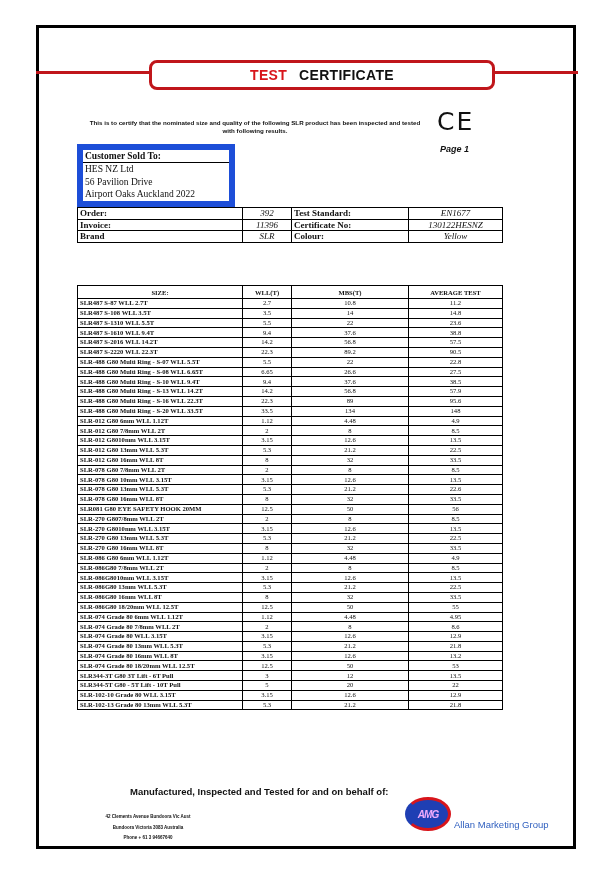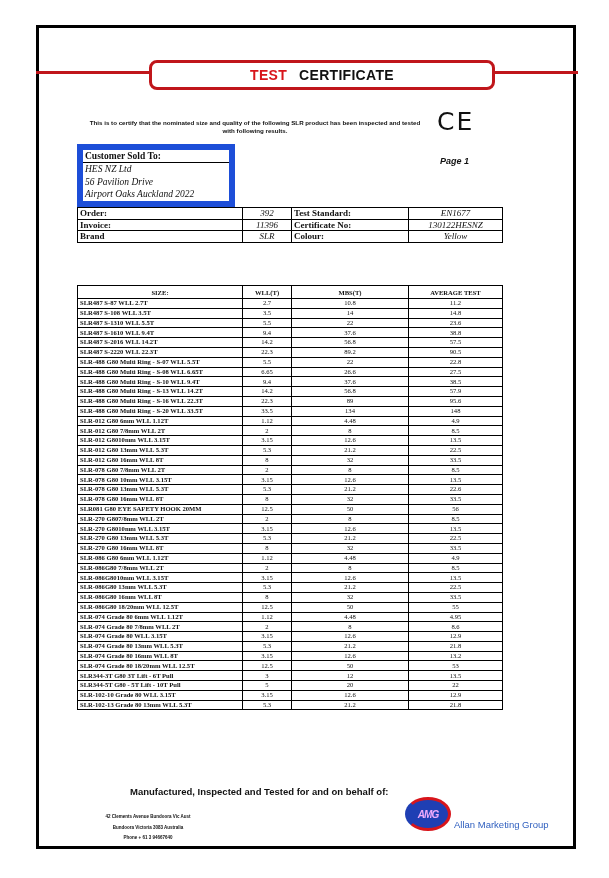--- a/index.html
+++ b/index.html
@@ -5,24 +5,24 @@
   html,body{margin:0;padding:0;background:#fff;}
   body{width:609px;height:878px;position:relative;overflow:hidden;font-family:"Liberation Sans",sans-serif;color:#111;}
   .frame{position:absolute;left:36px;top:25px;width:540px;height:824px;border:3px solid #000;box-sizing:border-box;}
   .redline{position:absolute;top:71px;height:3px;background:#c0161b;}
   .redline.l{left:36px;width:113px;}
   .redline.r{left:494px;width:84px;}
   .titlebox{position:absolute;left:149px;top:60px;width:346px;height:30px;border:3px solid #c0161b;border-radius:8px;box-sizing:border-box;display:flex;align-items:center;justify-content:center;font-weight:bold;font-size:14px;letter-spacing:.3px;background:#fff;}
   .titlebox .red{color:#d8151b;margin-right:12px;}
   .intro{position:absolute;left:85px;top:119px;width:340px;text-align:center;font-size:6.2px;font-weight:bold;line-height:8px;}
   .ce{position:absolute;left:437px;top:107px;font-size:25px;font-family:"DejaVu Sans",sans-serif;letter-spacing:2px;}
-  .page{position:absolute;left:440px;top:156px;font-style:italic;font-weight:bold;font-size:9px;}
+  .page{position:absolute;left:440px;top:144px;font-style:italic;font-weight:bold;font-size:9px;}
   .cust{position:absolute;left:77px;top:144px;width:158px;border:6px solid #1d4ed8;box-sizing:border-box;font-family:"Liberation Serif",serif;font-size:9.5px;}
   .cust .hd{font-weight:bold;border-bottom:1.5px solid #000;height:12px;line-height:12px;padding-left:2px;}
-  .cust .ln{font-style:italic;height:12.5px;line-height:12.5px;padding-left:2px;}
+  .cust .ln{height:12.5px;line-height:12.5px;padding-left:2px;}
   table{border-collapse:collapse;position:absolute;font-family:"Liberation Serif",serif;}
   .info{left:77px;top:207px;width:426px;font-size:9px;}
   .info td{border:1.5px solid #000;height:10.5px;padding:0 2px;line-height:10px;}
   .info td.lbl{font-weight:bold;width:160px;}
   .info td.val{font-style:italic;text-align:center;width:44px;}
   .info td.lbl2{font-weight:bold;width:112px;}
   .info td.val2{font-style:italic;text-align:center;}
   .info td.val2.n{font-style:normal;}
   .main{left:77px;top:285px;width:426px;font-size:6.6px;}
   .main th{border:1.5px solid #000;font-weight:bold;height:10px;line-height:9px;font-size:6.6px;text-align:center;}

